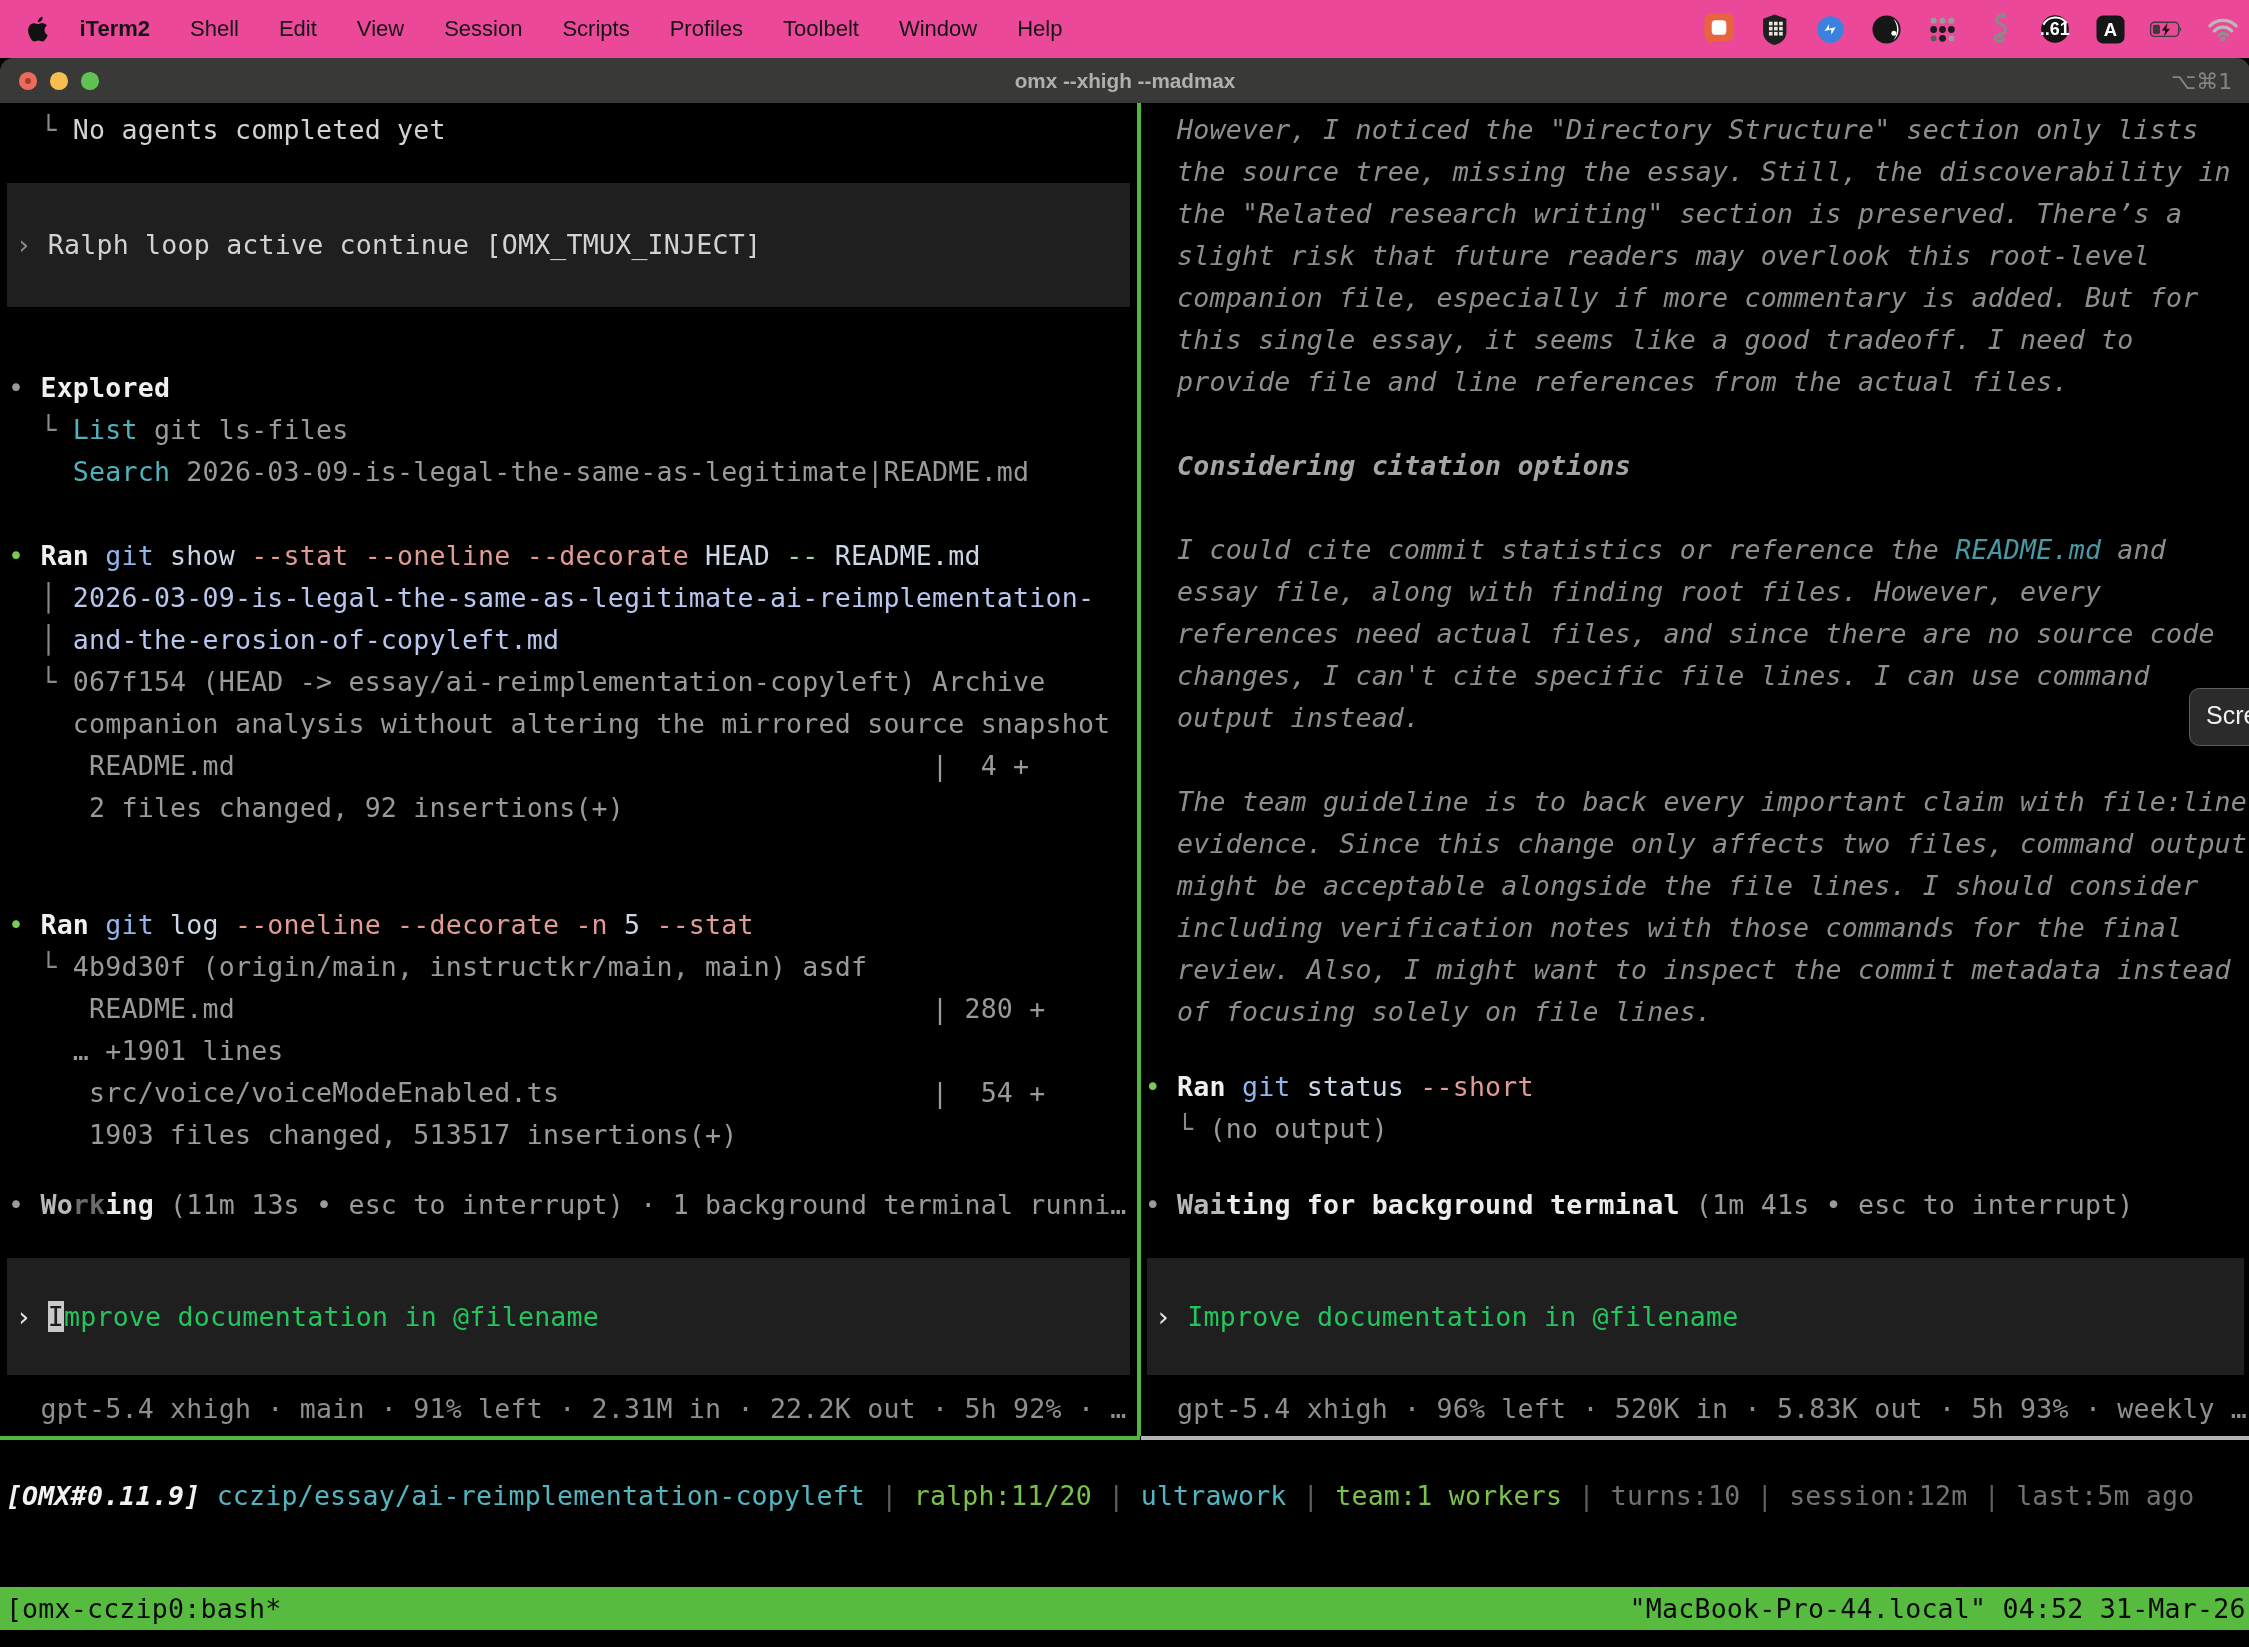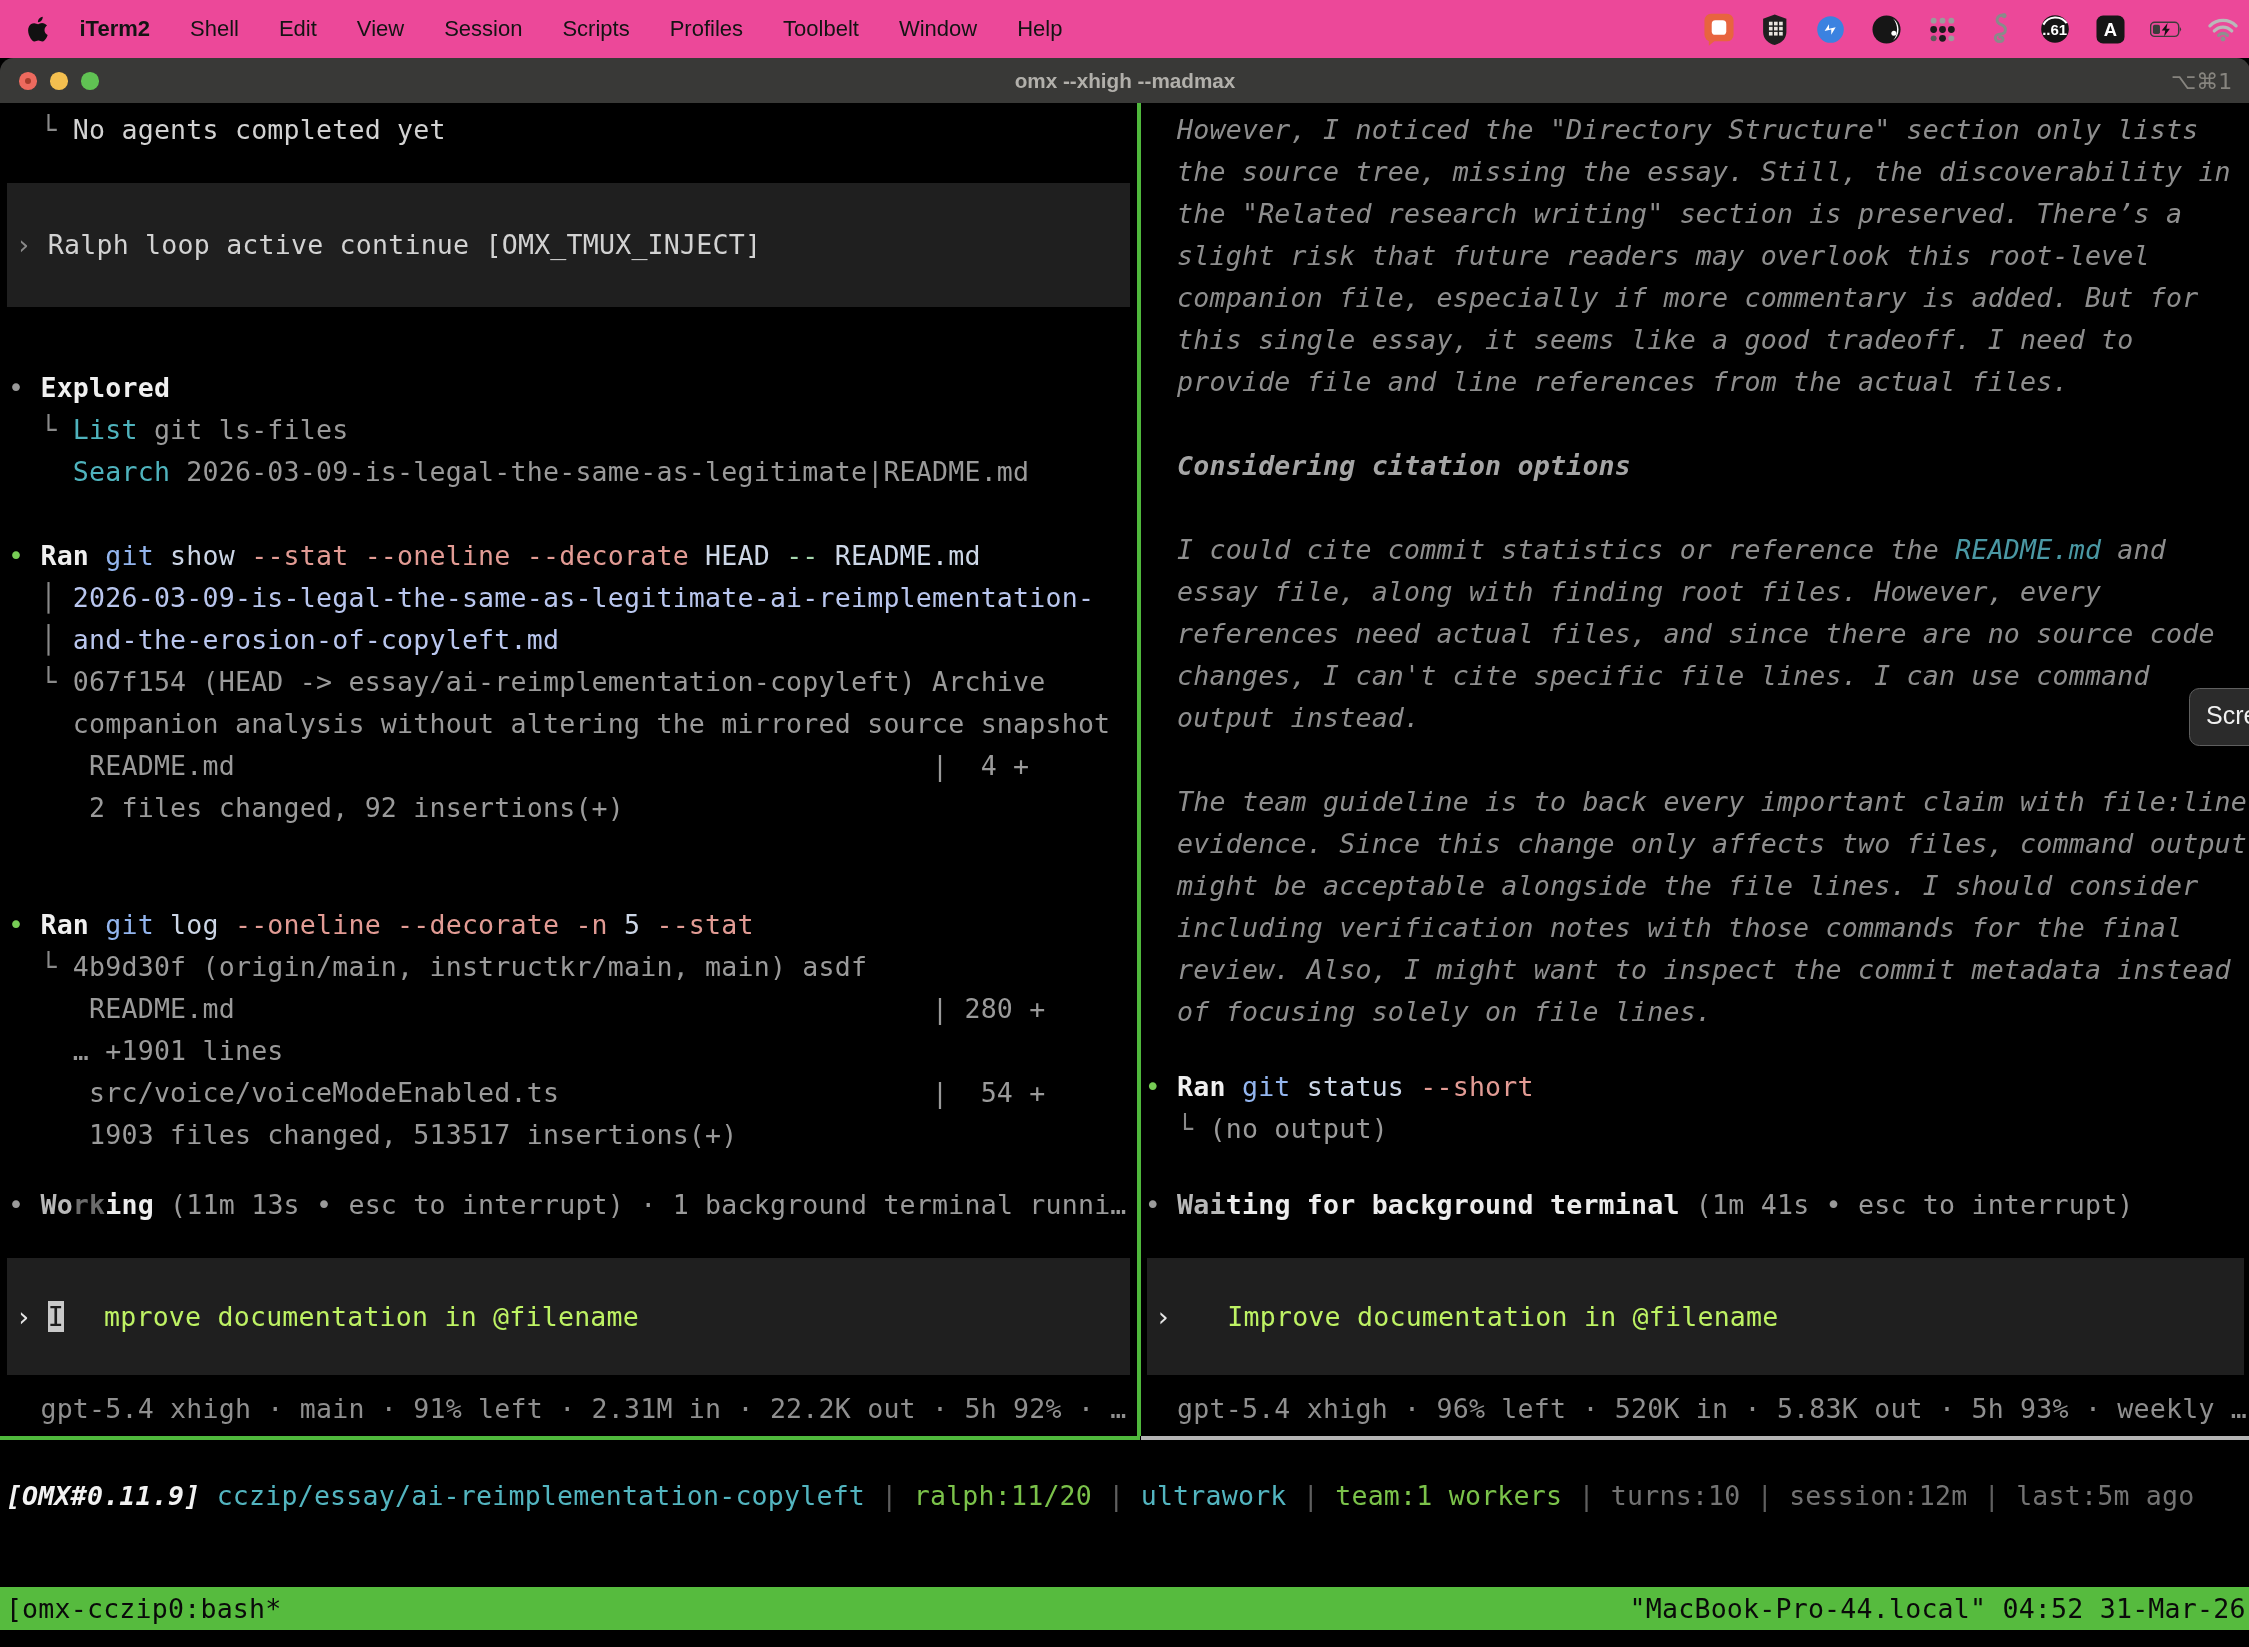--- a/index.html
+++ b/index.html
@@ -10,21 +10,21 @@
   
   .menubar { position:absolute; top:0; left:0; width:100%; height:58px;
              background:#ec4899; display:flex; align-items:center;
              font-family:"Liberation Sans", sans-serif; font-size:22px; color:#141414; }
   .apple { margin-left:28px; display:flex; align-items:center; }
   .menu-items { display:flex; gap:40px; margin-left:29.5px; }
   .menu-items span:first-child { font-weight:700; }
   .menubar .spacer { flex:1; }
   .status-icons { display:flex; align-items:center; gap:22px; margin-right:10.3px; }
   .sicon { width:34px; height:34px; display:flex; align-items:center; justify-content:center; }
-  .badge-txt { color:#fff; font-size:15px; font-weight:700; font-family:"Liberation Sans",sans-serif; }
+  .badge-txt { color:#fff; font-size:18px; font-weight:700; font-family:"Liberation Sans",sans-serif; }
 
   
   .titlebar { position:absolute; top:58px; left:0; width:100%; height:46px;
               background:#39393７; background:#393937; border-radius:13.3px 13.3px 0 0;
               display:flex; align-items:center;
               font-family:"Liberation Sans", sans-serif; }
   .lights { display:flex; gap:13.3px; margin-left:19px; }
   .light { width:17.7px; height:17.7px; border-radius:50%; position:relative; }
   .light.red { background:#ed6a5e; }
   .light.red::after { content:""; position:absolute; left:5.9px; top:5.9px; width:5.9px; height:5.9px;
@@ -67,21 +67,21 @@
   .tk-a   { color:#ccd6e6; }
   .tk-p   { color:#e29b94; }
   .tk-m   { color:#a6d7ae; }
   .tk-lav { color:#b9c6ee; }
   .tk-c   { color:#4fb3bd; }
   .tk-grn { color:#77cc55; }
   .tk-sh1 { color:#b8b8b8; font-weight:700; }
   .tk-sh2 { color:#6b6b6b; font-weight:700; }
   .tk-shb { color:#ececec; font-weight:700; }
   .tk-pw  { color:#e6e6e6; }
-  .tk-ph  { color:#bef264;padding-left:40px; }
+  .tk-ph  { color:#22c55e; }
   .tk-cur { background:#c9c9c9; color:#1c1c1c; }
   .tk-st  { color:#8f8f8f; }
   .tk-dim { color:#8e8e8e; font-style:italic; }
   .tk-tc  { color:#4a98a4; font-style:italic; }
   .tk-ow  { color:#f2f2f2; font-weight:700;font-style:italic; }
   .tk-oc  { color:#53b5c0; }
   .tk-og  { color:#7bc24a; }
   .tk-osep{ color:#5f5f5f; }
   .tk-od  { color:#737373; }
 

